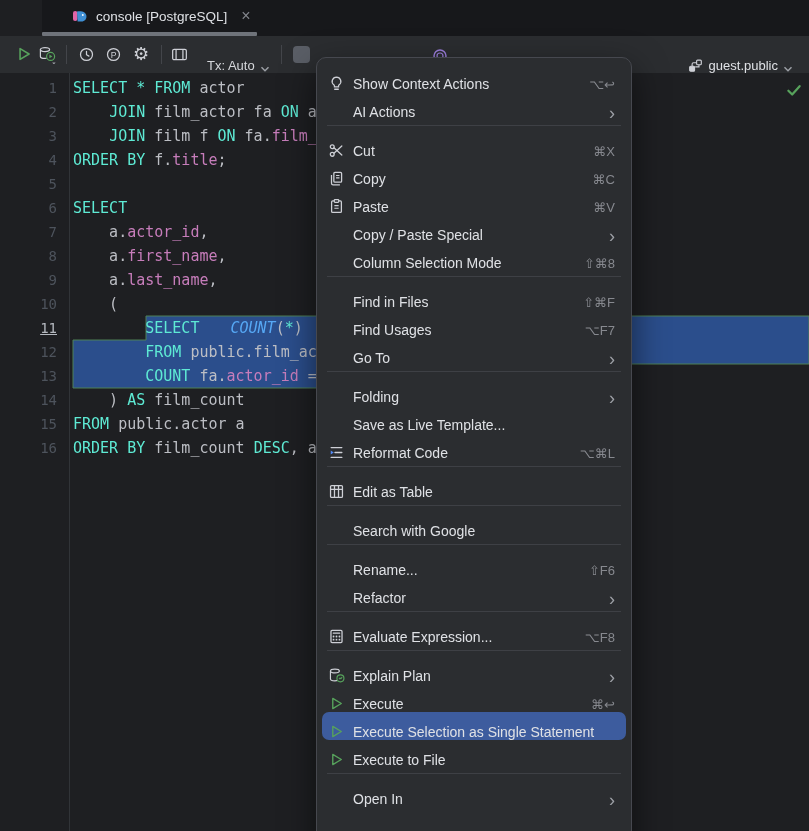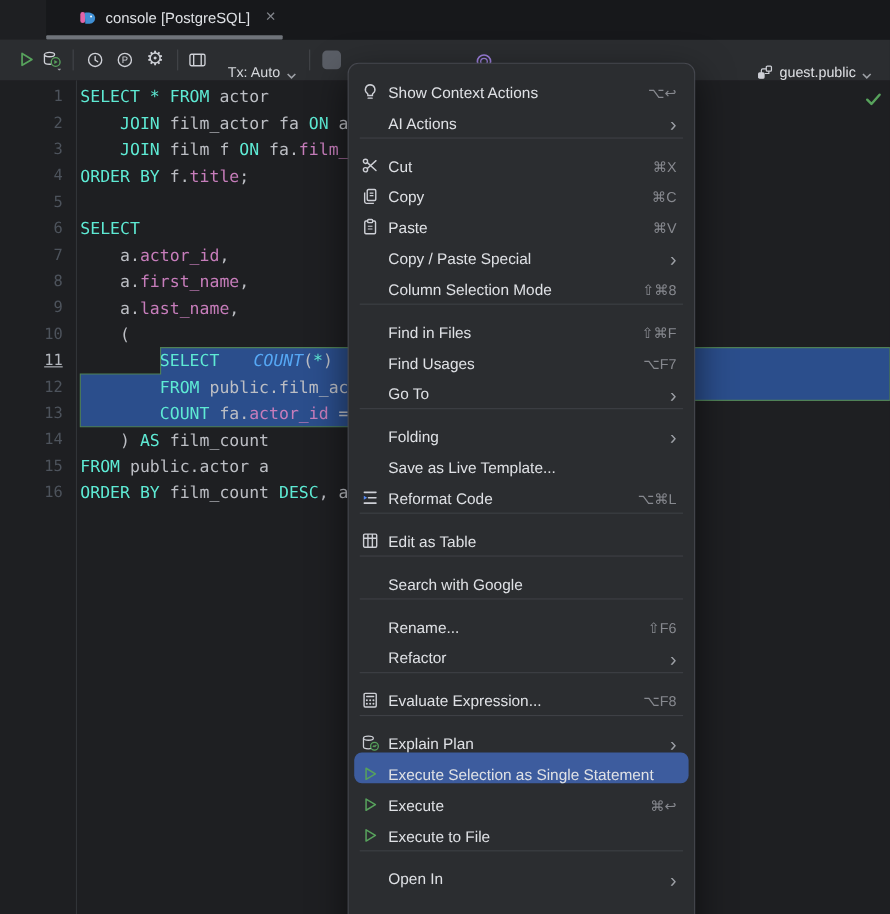--- a/index.html
+++ b/index.html
@@ -333,36 +333,36 @@
           <svg viewBox="0 0 16 16" width="17" height="17" fill="none">
             <ellipse cx="6.5" cy="3.8" rx="4.2" ry="1.8" stroke="#CED0D6" stroke-width="1.1"></ellipse>
             <path d="M2.3 3.8v7.4c0 1 1.9 1.8 4.2 1.8 1 0 1.9-.14 2.6-.38" stroke="#CED0D6" stroke-width="1.1"></path>
             <circle cx="11.7" cy="10.7" r="3.3" fill="#2B2D30" stroke="#57A25C" stroke-width="1.1"></circle>
             <path d="M10.3 11.3l1-1 .8.8 1.2-1.5" stroke="#57A25C" stroke-width="1"></path>
           </svg>
         </span>
         <span class="mi-label">Explain Plan</span>
         <span class="mi-arrow">›</span>
       </div>
-      <div class="menu-item hl">
+      <div class="menu-item">
         <span class="mi-icon">
           <svg viewBox="0 0 16 16" width="17" height="17" fill="none">
             <path d="M4.5 3.2 12.5 8l-8 4.8V3.2Z" stroke="#57A25C" stroke-width="1.3" stroke-linejoin="round"></path>
           </svg>
         </span>
-        <span class="mi-label">Execute Selection as Single Statement</span>
-      </div>
-      <div class="menu-item">
+        <span class="mi-label">Execute</span>
+        <span class="mi-short">⌘↩</span>
+      </div>
+      <div class="menu-item hl">
         <span class="mi-icon">
           <svg viewBox="0 0 16 16" width="17" height="17" fill="none">
             <path d="M4.5 3.2 12.5 8l-8 4.8V3.2Z" stroke="#57A25C" stroke-width="1.3" stroke-linejoin="round"></path>
           </svg>
         </span>
-        <span class="mi-label">Execute</span>
-        <span class="mi-short">⌘↩</span>
+        <span class="mi-label">Execute Selection as Single Statement</span>
       </div>
       <div class="menu-item">
         <span class="mi-icon">
           <svg viewBox="0 0 16 16" width="17" height="17" fill="none">
             <path d="M4.5 3.2 12.5 8l-8 4.8V3.2Z" stroke="#57A25C" stroke-width="1.3" stroke-linejoin="round"></path>
           </svg>
         </span>
         <span class="mi-label">Execute to File</span>
       </div>
       <div class="menu-sep"></div>

